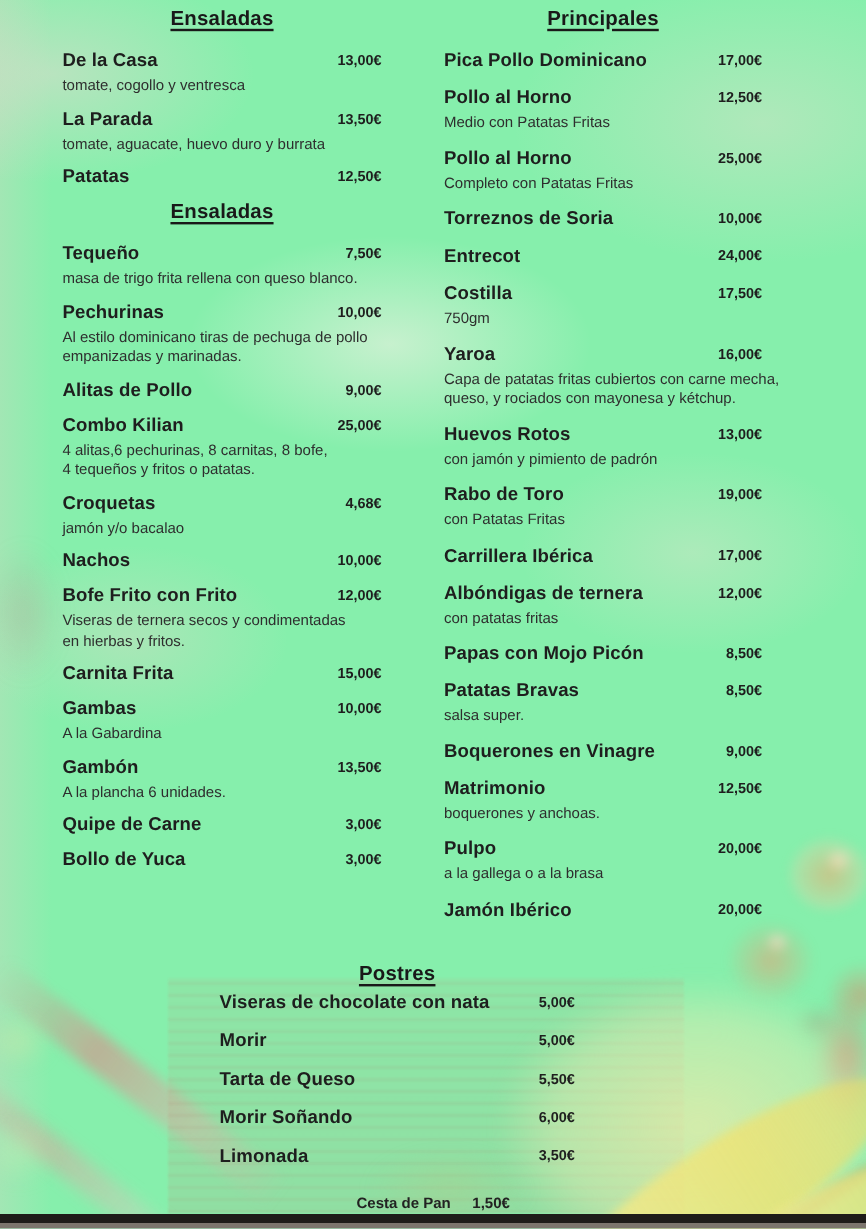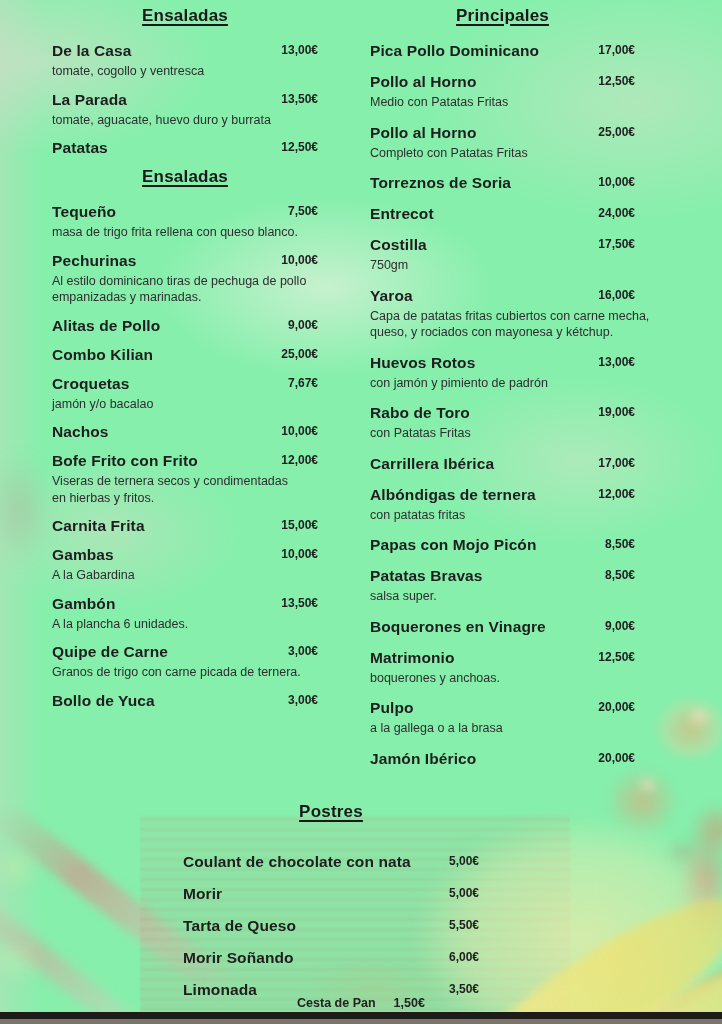--- a/index.html
+++ b/index.html
@@ -72,21 +72,21 @@
   #sec-entrantes .section-title{margin-top:5px;}
   .item{margin-bottom:10px;}
   #col-right .item{margin-bottom:12px;}
   .item-top{display:flex; justify-content:space-between; align-items:flex-start; line-height:19px;}
   .item-name{font-size:15.5px; font-weight:700; letter-spacing:.1px;}
   .item-price{font-size:12px; font-weight:700; white-space:nowrap; padding-left:8px;}
   .item-desc{font-size:12.5px; color:#2e2e2e; line-height:16.5px; margin-top:3px;
     width:310px; white-space:pre-line;}
   
   #sec-postres{position:absolute; left:183px; top:802px; width:296px; z-index:2;}
-  #sec-postres .section-title{margin-bottom:30px;}
+  #sec-postres .section-title{margin-bottom:4px;}
   #sec-postres .item{margin-bottom:13px;}
   .footer{position:absolute; left:0; right:0; top:996px; z-index:2;
     display:flex; justify-content:center; gap:18px;
     font-size:12.5px; font-weight:700; color:#222;}
 </style>
 </head>
 <body>
 
 <div class="page">
 
@@ -150,25 +150,27 @@
           <div class="item-top">
             <span class="item-name">Alitas de Pollo</span>
             <span class="item-price">9,00€</span>
           </div>
         </div>
         <div class="item">
           <div class="item-top">
             <span class="item-name">Combo Kilian</span>
             <span class="item-price">25,00€</span>
           </div>
+          <div class="item-desc">4 alitas,6 pechurinas, 8 carnitas, 8 bofe,
+4 tequeños y fritos o patatas.</div>
         </div>
         <div class="item">
           <div class="item-top">
             <span class="item-name">Croquetas</span>
-            <span class="item-price">7,67€</span>
+            <span class="item-price">4,68€</span>
           </div>
           <div class="item-desc">jamón y/o bacalao</div>
         </div>
         <div class="item">
           <div class="item-top">
             <span class="item-name">Nachos</span>
             <span class="item-price">10,00€</span>
           </div>
         </div>
         <div class="item">
@@ -197,21 +199,20 @@
             <span class="item-name">Gambón</span>
             <span class="item-price">13,50€</span>
           </div>
           <div class="item-desc">A la plancha 6 unidades.</div>
         </div>
         <div class="item">
           <div class="item-top">
             <span class="item-name">Quipe de Carne</span>
             <span class="item-price">3,00€</span>
           </div>
-          <div class="item-desc">Granos de trigo con carne picada de ternera.</div>
         </div>
         <div class="item">
           <div class="item-top">
             <span class="item-name">Bollo de Yuca</span>
             <span class="item-price">3,00€</span>
           </div>
         </div>
       </div>
   </div>
 
@@ -331,21 +332,21 @@
             <span class="item-price">20,00€</span>
           </div>
         </div>
       </div>
   </div>
 
   <div id="sec-postres">
       <div class="section-title">Postres</div>
       <div class="item">
         <div class="item-top">
-          <span class="item-name">Coulant de chocolate con nata</span>
+          <span class="item-name">Viseras de chocolate con nata</span>
           <span class="item-price">5,00€</span>
         </div>
       </div>
       <div class="item">
         <div class="item-top">
           <span class="item-name">Morir</span>
           <span class="item-price">5,00€</span>
         </div>
       </div>
       <div class="item">

